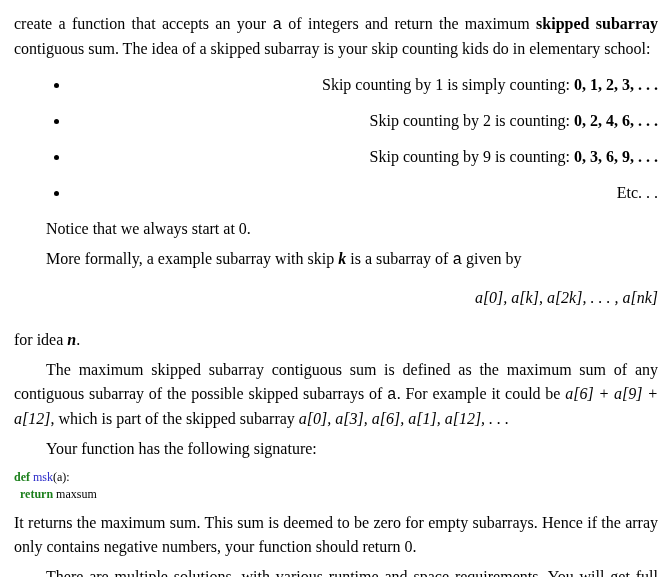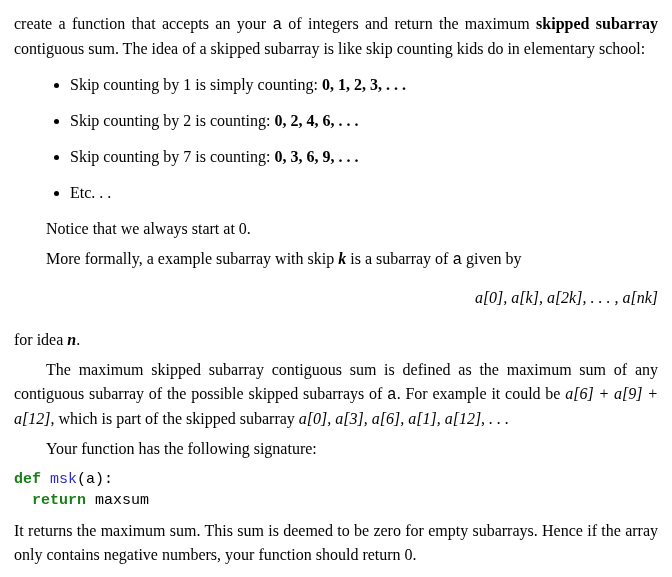--- a/index.html
+++ b/index.html
@@ -20,20 +20,21 @@
     .indent {
       text-indent: 2em;
     }
     .indent-first {
       text-indent: 7em;
     }
     ul {
       list-style: disc;
       margin: 10px 0 10px 0;
       padding-left: 3.5em;
+      text-align: right;
     }
     li {
       margin: 12px 0;
     }
     .bold {
       font-weight: bold;
     }
     .math {
       font-style: italic;
     }
@@ -43,45 +44,45 @@
     }
     .center {
       text-align: right;
       margin: 14px 0 18px 0;
     }
     .italic-k {
       font-style: italic;
       font-weight: bold;
     }
     pre {
-      font-family: Liberation Mono, monospace;
-      font-size: 15px;
+      font-family: Liberation Serif, serif;
+      font-size: 12px;
       margin: 8px 0;
       line-height: 1.4;
     }
     .kw-def { color: #1a7f1a; font-weight: bold; }
     .fn-name { color: #2b2bc9; }
     .kw-return { color: #1a7f1a; font-weight: bold; }
   </style>
 </head>
 <body>
 
 <p>
-  <span class="indent-first" style="display:inline-block;"></span><span>create a function that accepts an your </span><span class="mono">a</span><span> of integers and return the maximum </span><span class="bold">skipped subarray</span><span> contiguous sum. The idea of a skipped subarray is like skip counting kids do in elementary school:</span>
+  <span class="indent-first" style="display:inline-block;"></span><span>create a function that accepts an your </span><span class="mono">a</span><span> of integers and return the maximum </span><span class="bold">skipped subarray</span><span> contiguous sum. The idea of a skipped subarray is your skip counting kids do in elementary school:</span>
 </p>
 
 <ul>
   <li>
     <span>Skip counting by 1 is simply counting: </span><span class="bold">0, 1, 2, 3, . . .</span>
   </li>
   <li>
     <span>Skip counting by 2 is counting: </span><span class="bold">0, 2, 4, 6, . . .</span>
   </li>
   <li>
-    <span>Skip counting by 7 is counting: </span><span class="bold">0, 3, 6, 9, . . .</span>
+    <span>Skip counting by 9 is counting: </span><span class="bold">0, 3, 6, 9, . . .</span>
   </li>
   <li>
     <span>Etc. . .</span>
   </li>
 </ul>
 
 <p class="indent">Notice that we always start at 0.</p>
 
 <p class="indent">
   <span>More formally, a example subarray with skip </span><span class="italic-k">k</span><span> is a subarray of </span><span class="mono">a</span><span> given by</span>

